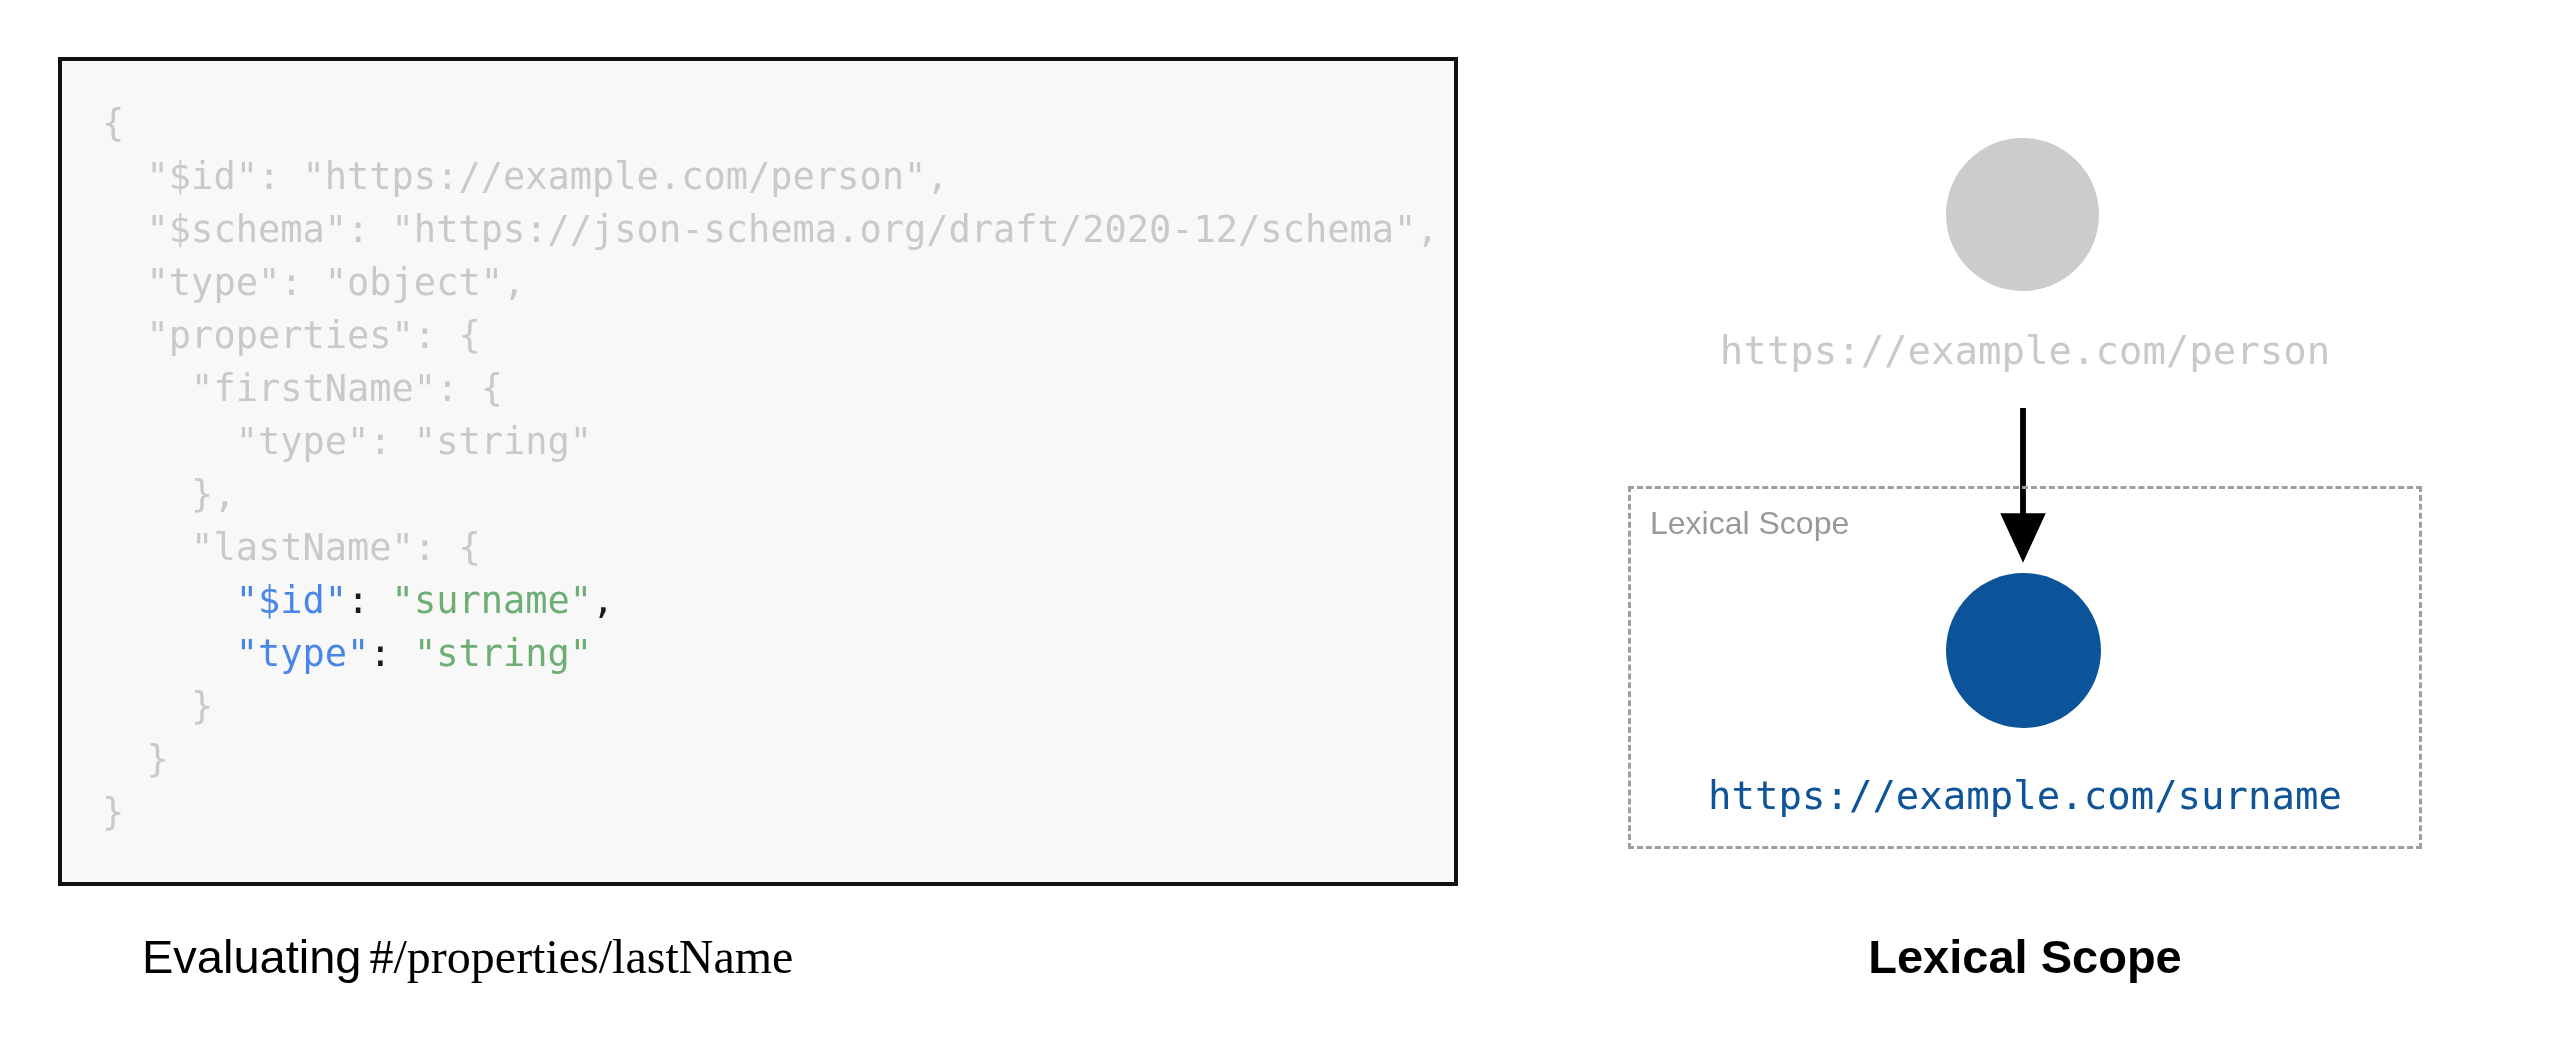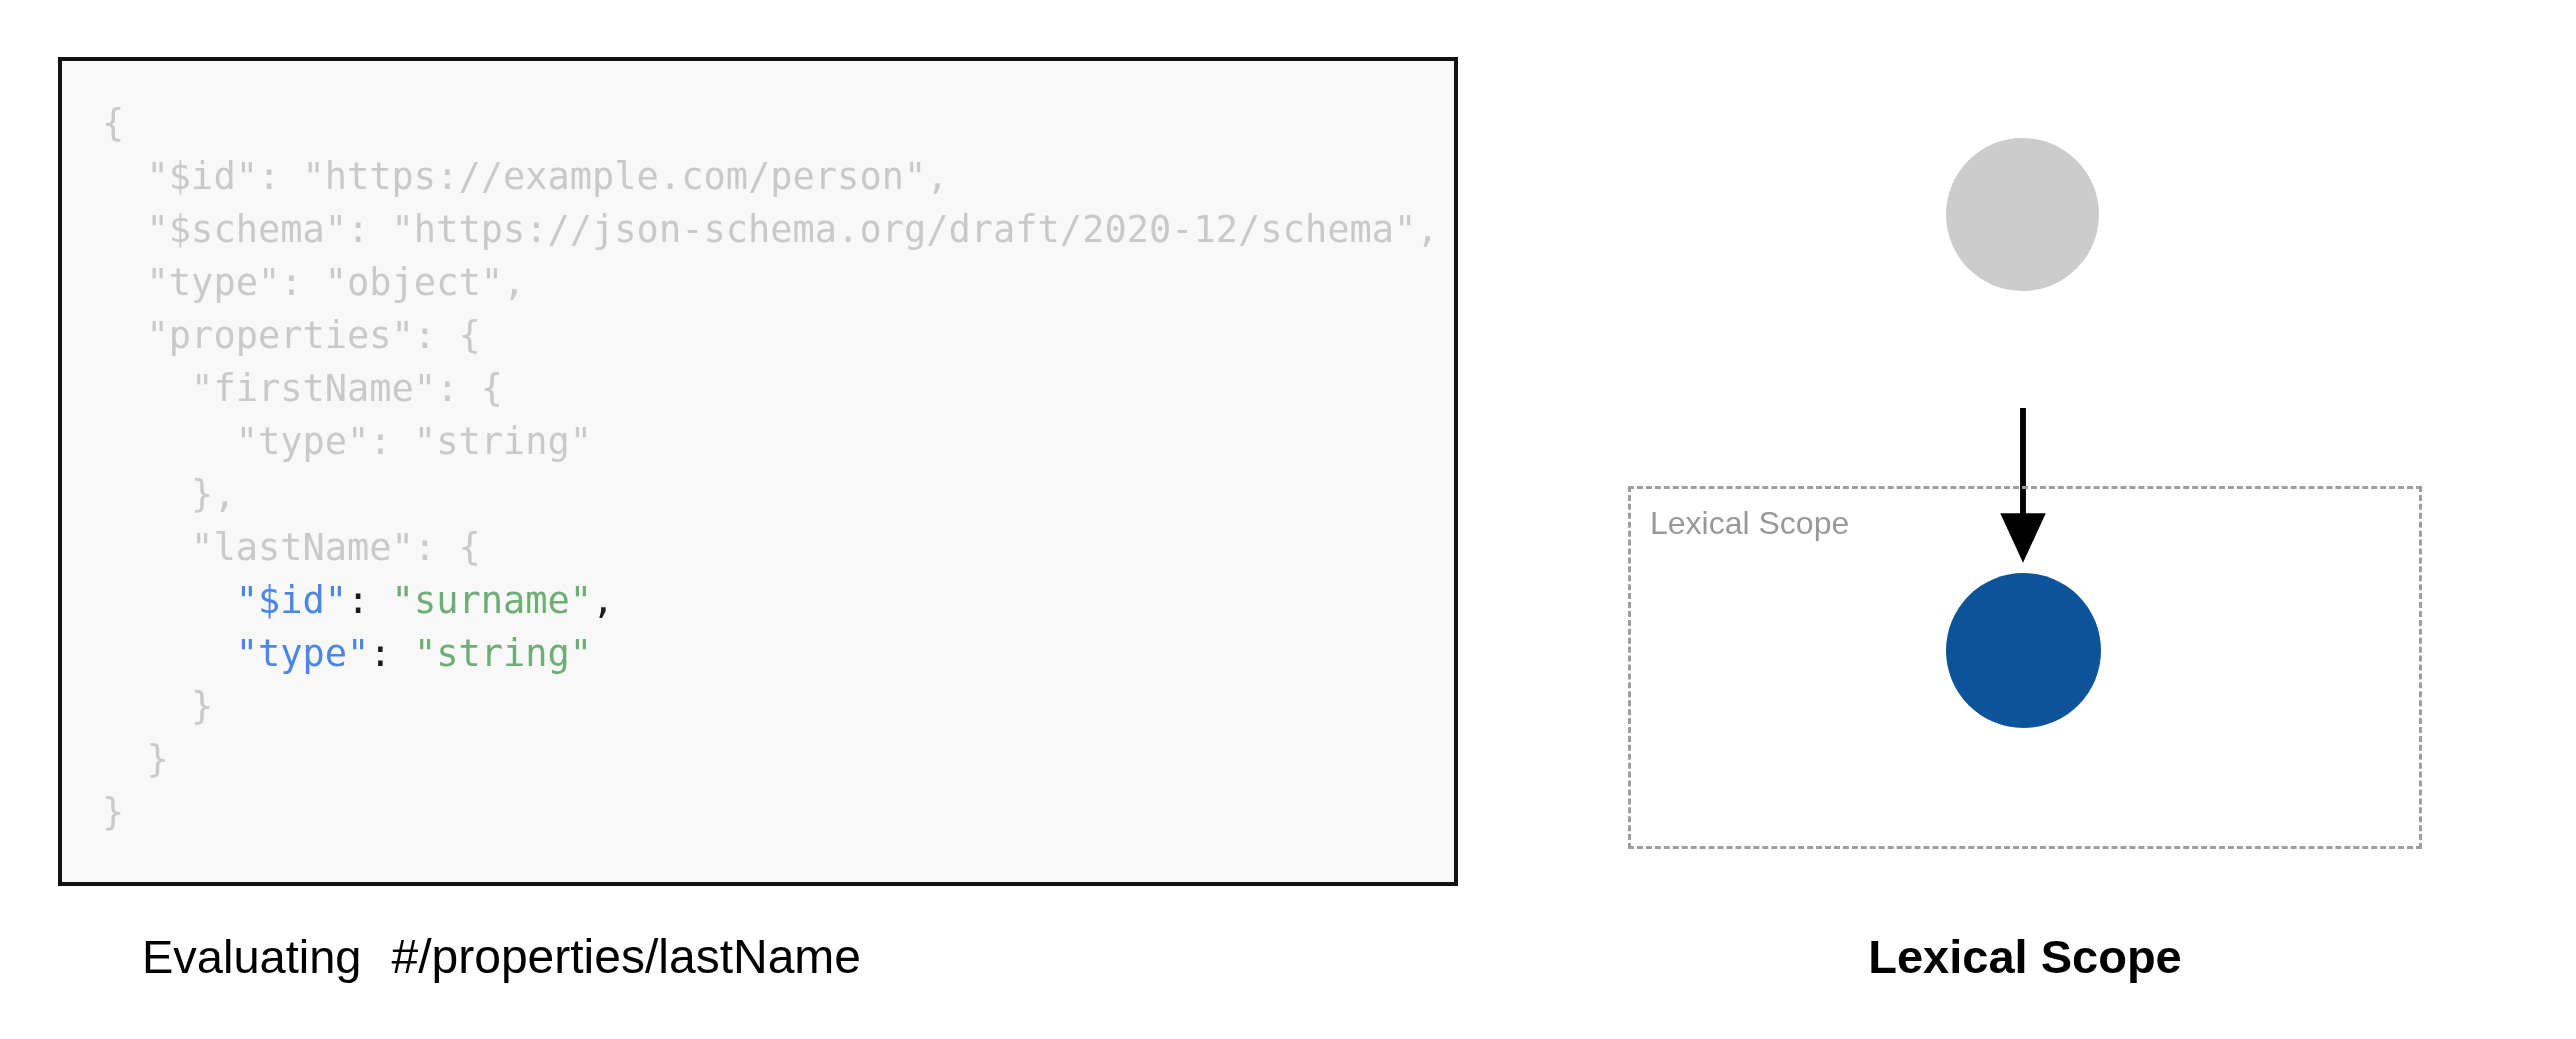--- a/index.html
+++ b/index.html
@@ -46,23 +46,23 @@
     top: 929px;
     font-size: 47px;
     color: var(--caption, #000000);
     white-space: nowrap;
   }
   .eval-caption .bold-part {
     font-family: "Liberation Sans", sans-serif;
     font-weight: normal;
   }
   .eval-caption .code-part {
-    font-family: Liberation Sans, sans-serif;
+    font-family: Liberation Serif, serif;
     font-size: 48px;
-    margin-left: 30px;
+    margin-left: 8px;
   }
 
   
   .diagram {
     position: absolute;
     left: 1628px;
     top: 0;
     width: 794px;
     height: 1039px;
   }
@@ -146,31 +146,33 @@
   </div>
 
   <div class="eval-caption">
     <span class="bold-part">Evaluating</span><span class="code-part">#/properties/lastName</span>
   </div>
 
   <div class="diagram">
 
     <div class="node gray"></div>
 
+    <div class="uri-label gray">https://example.com/person</div>
 
     <svg class="arrow" width="52" height="156" viewBox="0 0 80 240">
       <line x1="40" y1="0" x2="40" y2="168" stroke="currentColor" stroke-width="9"></line>
       <polygon points="5,162 75,162 40,238" fill="currentColor"></polygon>
     </svg>
 
     <div class="scope-box"></div>
 
     <div class="scope-box-label">Lexical Scope</div>
 
     <div class="node blue"></div>
 
+    <div class="uri-label blue">https://example.com/surname</div>
 
     <div class="scope-caption">Lexical Scope</div>
 
   </div>
 
 </div>
 
 
 </body></html>

